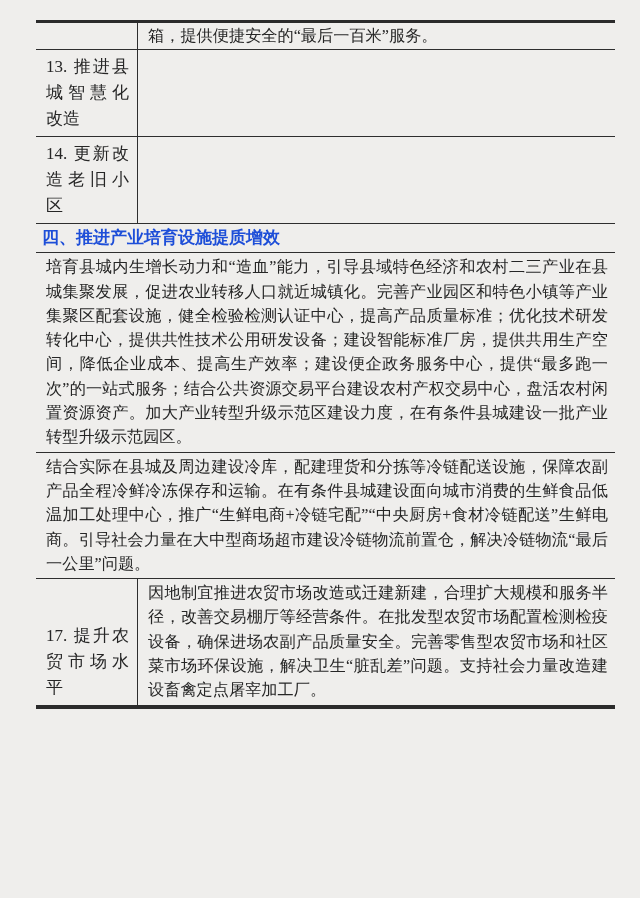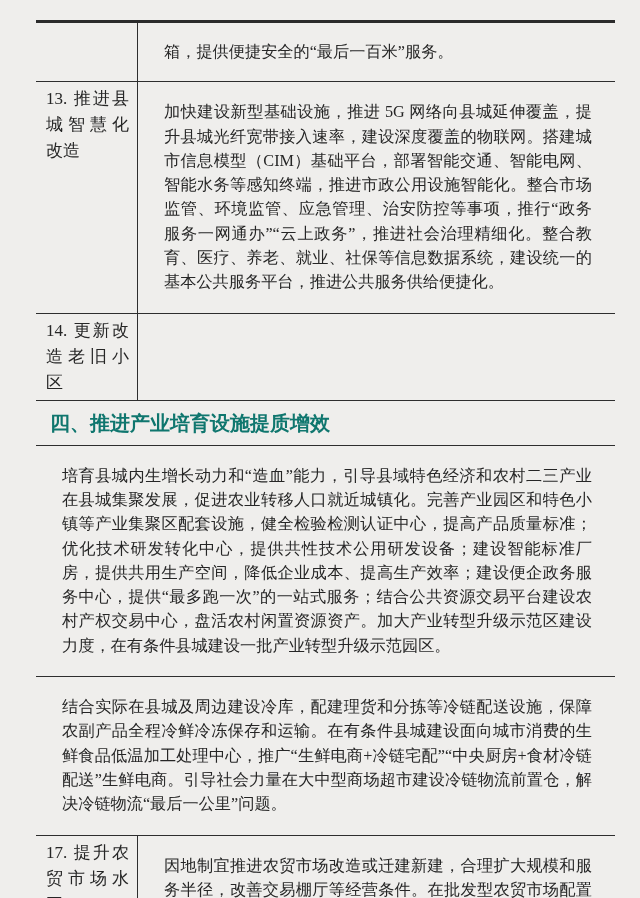--- a/index.html
+++ b/index.html
@@ -35,55 +35,55 @@
   }
   .t-row:last-child {
     border-bottom: none;
   }
   .cell-left {
     width: 102px;
     min-width: 102px;
     box-sizing: border-box;
     border-right: 1.5px solid #2e2e2e;
     display: flex;
-    align-items: flex-start;
+    align-items: flex-end;
     padding: 4px 8px 4px 10px;
   }
   .cell-left .label-text {
     font-size: 17px;
     line-height: 26px;
     text-align: justify;
     text-justify: inter-character;
     word-break: break-all;
     width: 100%;
   }
   .cell-right {
     flex: 1;
     box-sizing: border-box;
   }
   .cell-right p {
-    margin: 16px;
+    margin: 0;
     padding: 2px 7px 2px 10px;
     font-size: 16.2px;
     line-height: 24.3px;
     text-align: justify;
     text-justify: inter-character;
     word-break: break-all;
   }
   .section-row {
     border-bottom: 1px solid #2e2e2e;
   }
   .section-row .section-title {
-    margin: 8px;
+    margin: 0;
     padding: 3px 6px 3px 6px;
     font-family: "Liberation Sans", "DejaVu Sans", sans-serif;
     font-weight: bold;
-    font-size: 20px;
+    font-size: 17px;
     line-height: 22px;
-    color: #0f766e;
+    color: #1d4ed8;
   }
   .cont-row .cell-right p {
     padding-top: 1px;
     padding-bottom: 1px;
   }
 </style>
 </head>
 <body>
 
 <div class="doc-page">
@@ -94,23 +94,20 @@
         <span class="label-text"></span>
       </div>
       <div class="cell-right">
         <p>箱，提供便捷安全的“最后一百米”服务。</p>
       </div>
     </div>
 
     <div class="t-row">
       <div class="cell-left">
         <span class="label-text">13. 推进县城智慧化改造</span>
-      </div>
-      <div class="cell-right">
-        <p>加快建设新型基础设施，推进 5G 网络向县城延伸覆盖，提升县城光纤宽带接入速率，建设深度覆盖的物联网。搭建城市信息模型（CIM）基础平台，部署智能交通、智能电网、智能水务等感知终端，推进市政公用设施智能化。整合市场监管、环境监管、应急管理、治安防控等事项，推行“政务服务一网通办”“云上政务”，推进社会治理精细化。整合教育、医疗、养老、就业、社保等信息数据系统，建设统一的基本公共服务平台，推进公共服务供给便捷化。</p>
       </div>
     </div>
 
     <div class="t-row">
       <div class="cell-left">
         <span class="label-text">14. 更新改造老旧小区</span>
       </div>
     </div>
 
     <div class="section-row">

